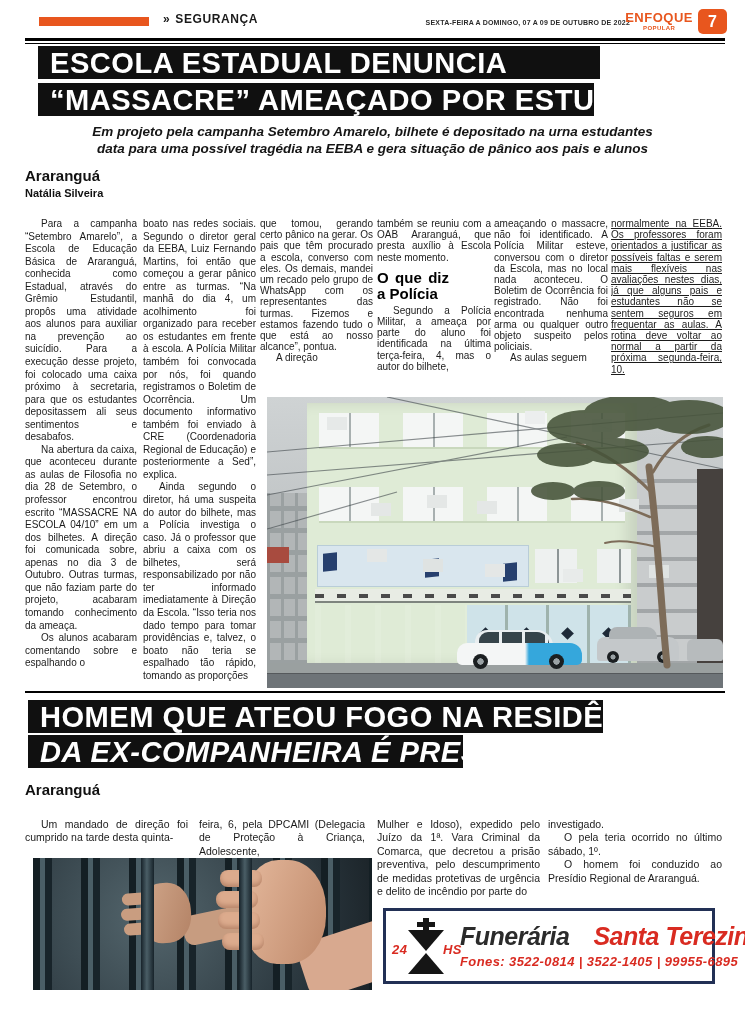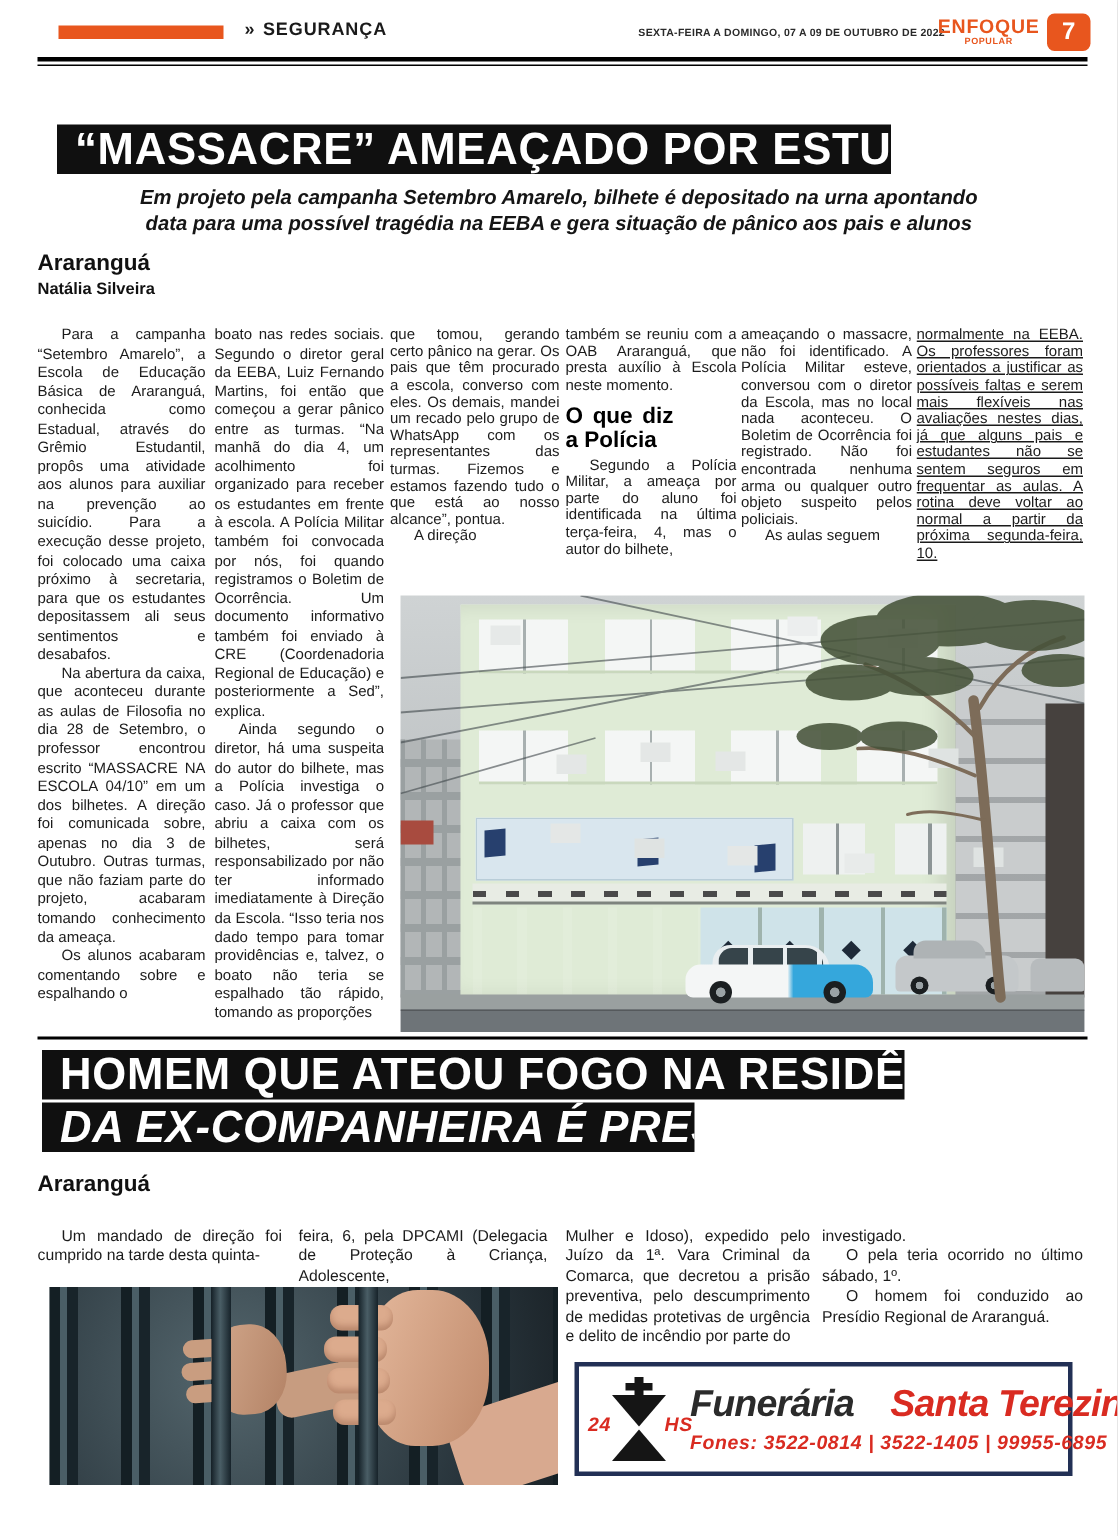--- a/index.html
+++ b/index.html
@@ -171,23 +171,24 @@
   </div>
   <div class="hdr-date">SEXTA-FEIRA A DOMINGO, 07 A 09 DE OUTUBRO DE 2022</div>
   <div class="hdr-brand">
     <span>ENFOQUE</span>
     <small>POPULAR</small>
   </div>
   <div class="hdr-pagebox">7</div>
   <div class="hdr-rule-a"></div>
   <div class="hdr-rule-b"></div>
 
+  <div class="hbar a1-h1"><span>ESCOLA ESTADUAL DENUNCIA</span></div>
   <div class="hbar a1-h2"><span>“MASSACRE” AMEAÇADO POR ESTUDANTE</span></div>
   <div class="a1-sub">
-    <div>Em projeto pela campanha Setembro Amarelo, bilhete é depositado na urna apontando</div>
+    <div>Em projeto pela campanha Setembro Amarelo, bilhete é depositado na urna estudantes</div>
     <div>data para uma possível tragédia na EEBA e gera situação de pânico aos pais e alunos</div>
   </div>
   <div class="byline a1-byline">
     <span class="city">Araranguá</span>
     <span class="author">Natália Silveira</span>
   </div>
 
   <div class="col a1c c1">
     <p class="ind">Para a campanha “Setembro Amarelo”, a Escola de Educação Básica de Araranguá, conhecida como Estadual, através do Grêmio Estudantil, propôs uma atividade aos alunos para auxiliar na prevenção ao suicídio. Para a execução desse projeto, foi colocado uma caixa próximo à secretaria, para que os estudantes depositassem ali seus sentimentos e desabafos.</p>
     <p class="ind">Na abertura da caixa, que aconteceu durante as aulas de Filosofia no dia 28 de Setembro, o professor encontrou escrito “MASSACRE NA ESCOLA 04/10” em um dos bilhetes. A direção foi comunicada sobre, apenas no dia 3 de Outubro. Outras turmas, que não faziam parte do projeto, acabaram tomando conhecimento da ameaça.</p>

